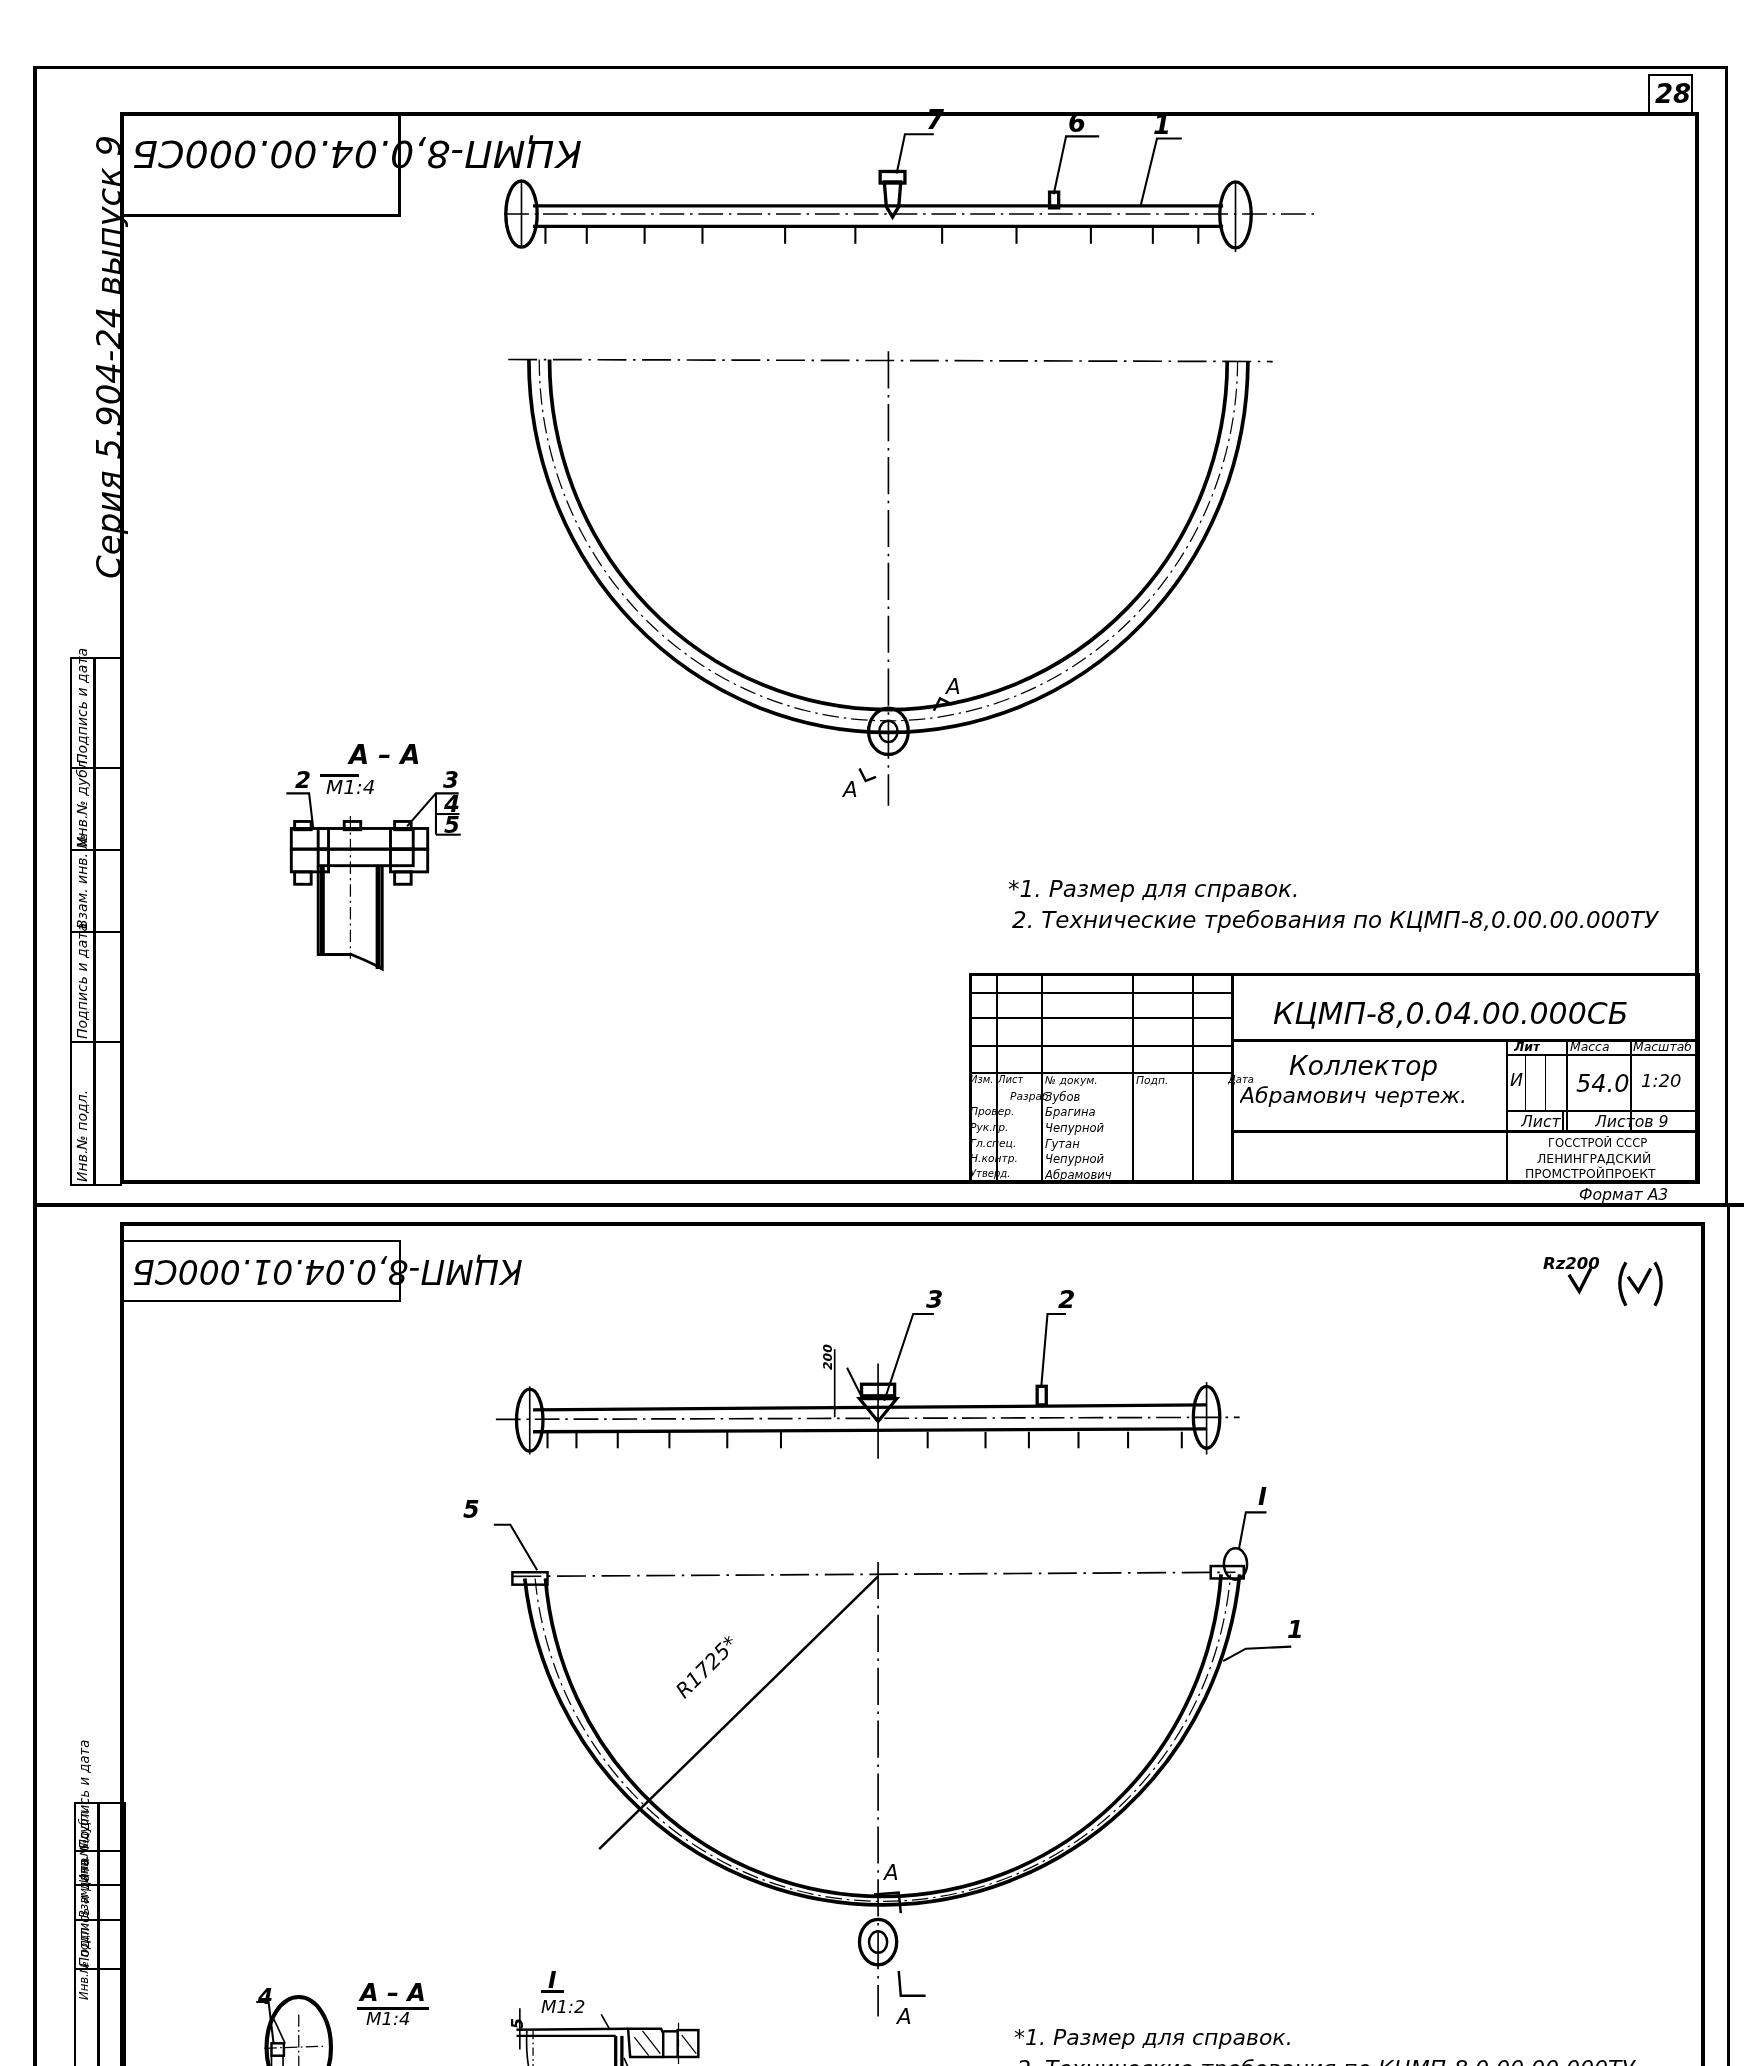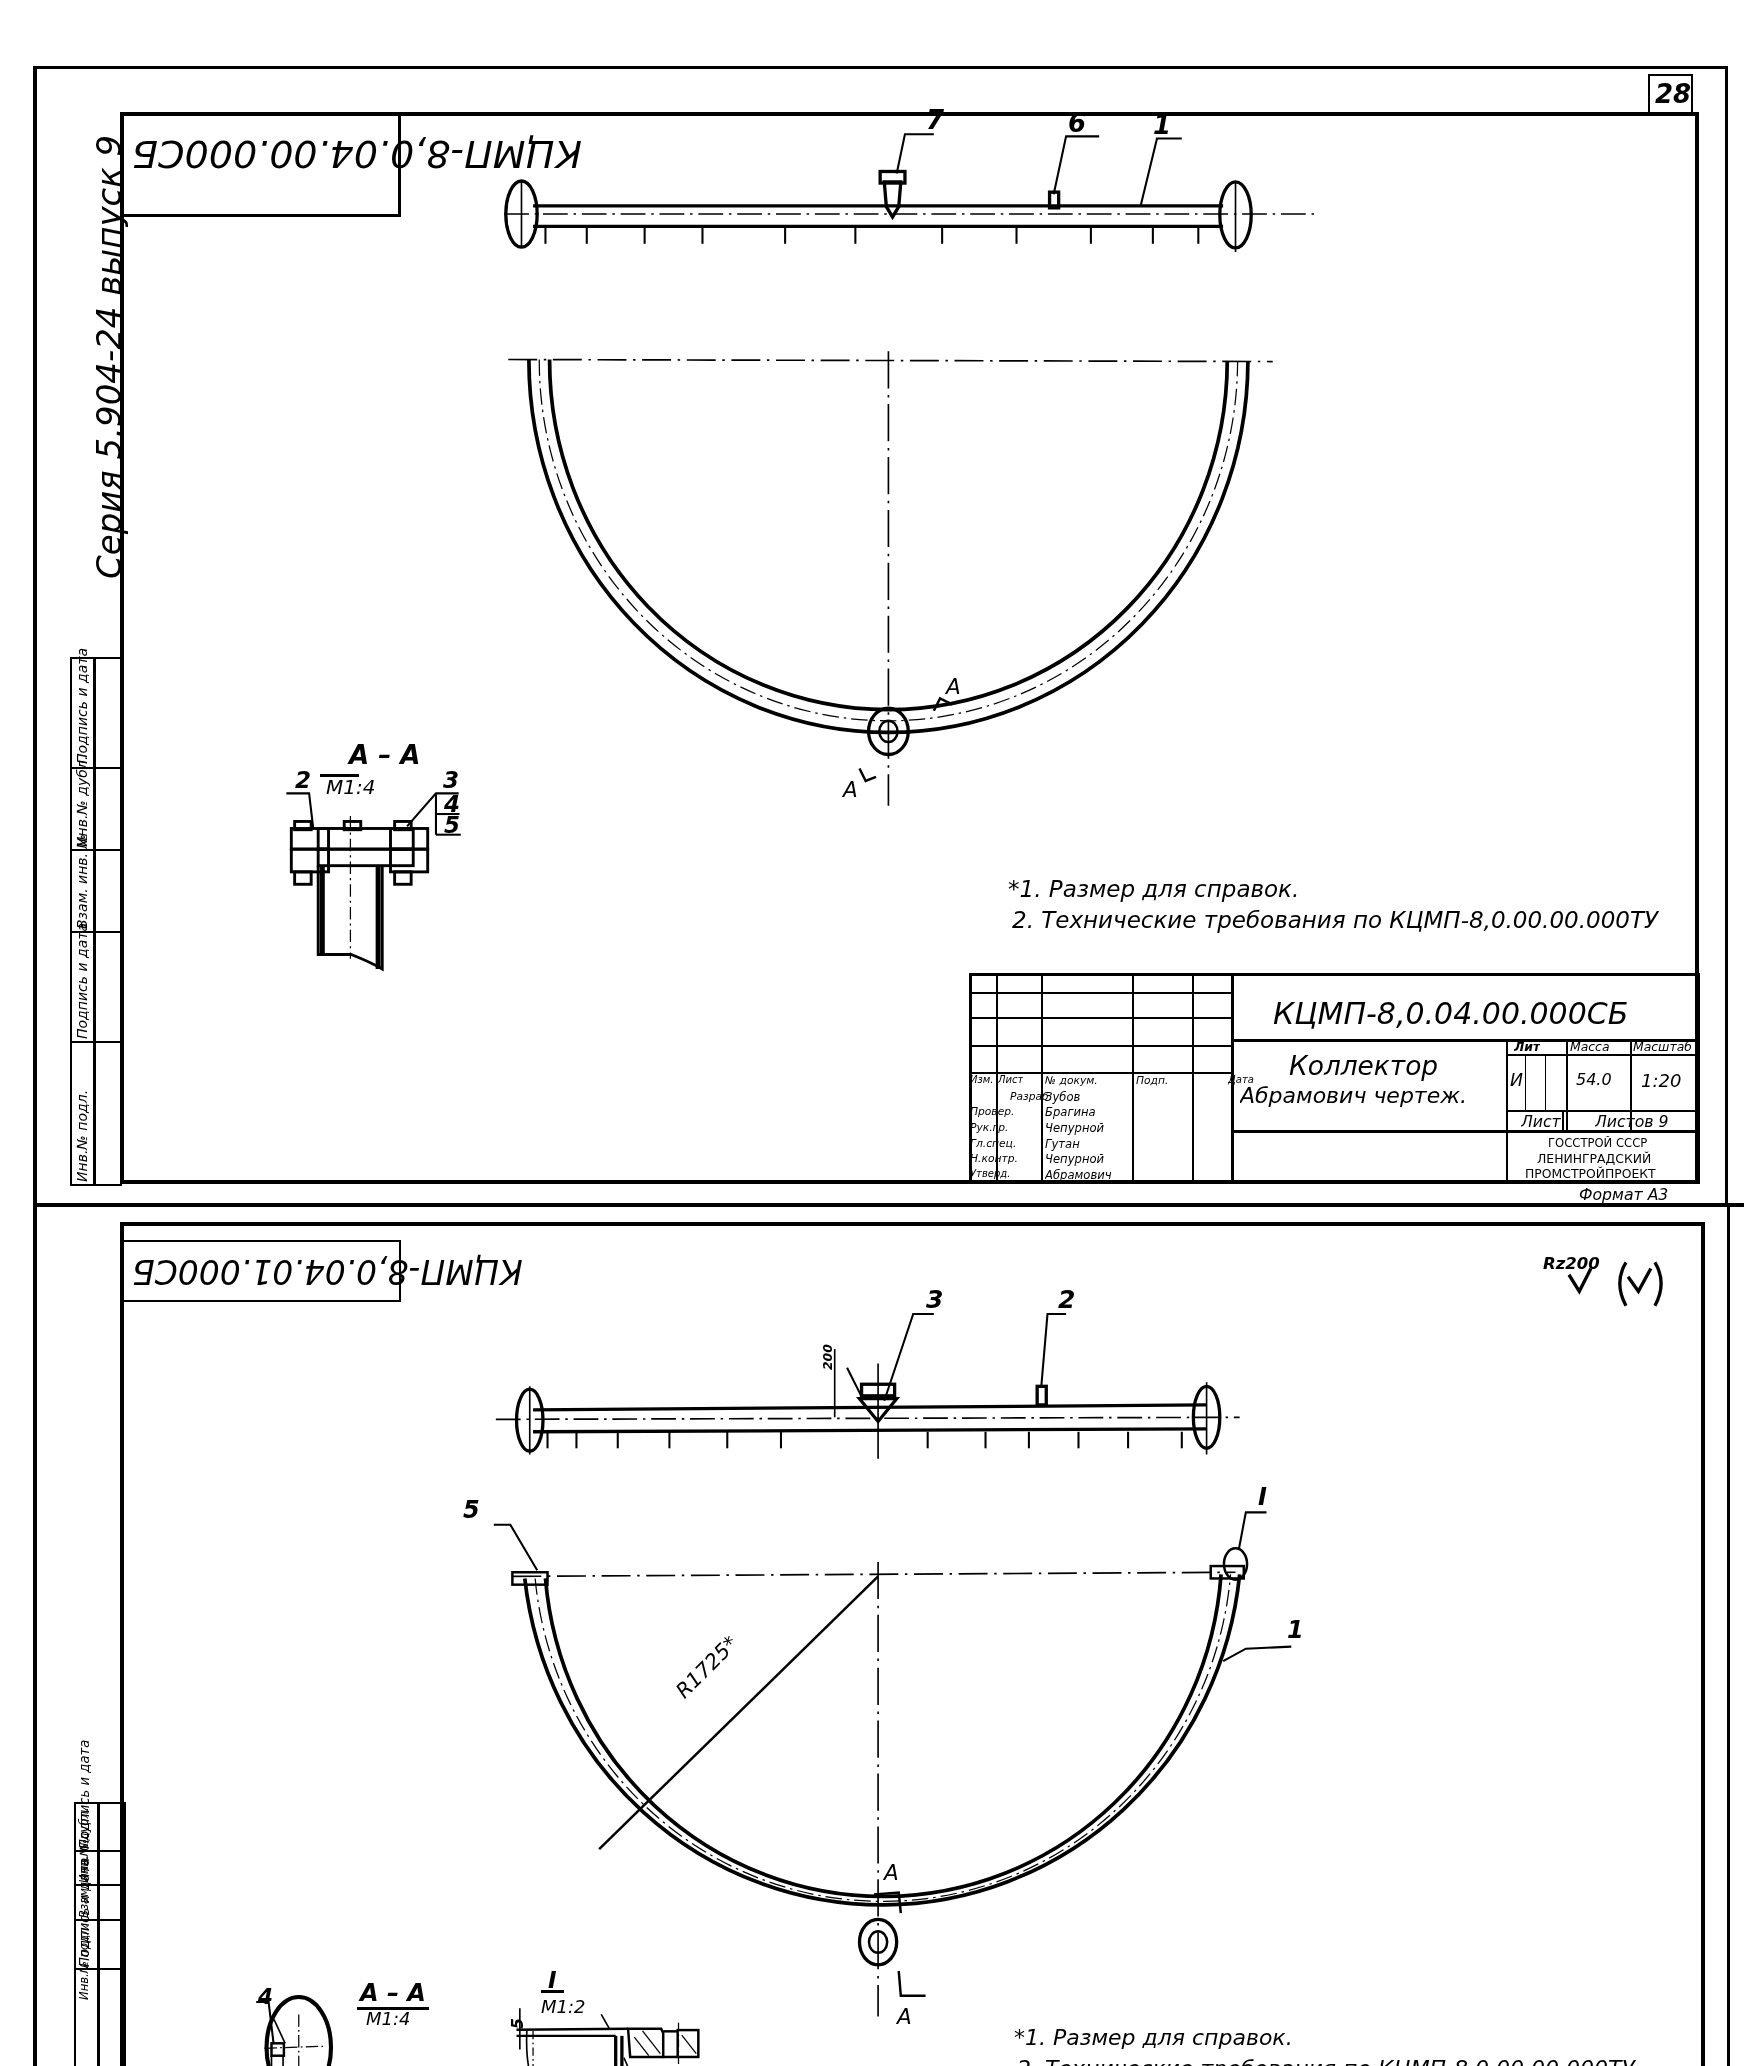--- a/index.html
+++ b/index.html
@@ -160,21 +160,21 @@
     <div class="line" style="left:1545px;top:1054px;width:1.2px;height:56px;"></div>
     <div class="line" style="left:1562px;top:1110px;width:1.7px;height:23px;"></div>
 
     <div class="tb-cell" style="left:1273px;top:996px;font-size:30px;">КЦМП-8,0.04.00.000СБ</div>
     <div class="tb-cell" style="left:1289px;top:1050px;font-size:26.4px;">Коллектор</div>
     <div class="tb-cell" style="left:1240px;top:1083px;font-size:22px;">Абрамович чертеж.</div>
     <div class="tb-cell" style="left:1514px;top:1039px;font-size:12.4px;font-weight:bold;">Лит</div>
     <div class="tb-cell" style="left:1570px;top:1039px;font-size:12.4px;">Масса</div>
     <div class="tb-cell" style="left:1633px;top:1039px;font-size:12.4px;">Масштаб</div>
     <div class="tb-cell" style="left:1510px;top:1070px;font-size:17.4px;">И</div>
-    <div class="tb-cell" style="left:1576px;top:1070px;font-size:16px;">54.0</div>
+    <div class="tb-cell" style="left:1576px;top:1070px;font-size:24px;">54.0</div>
     <div class="tb-cell" style="left:1641px;top:1070px;font-size:18px;">1:20</div>
     <div class="tb-cell" style="left:1521px;top:1112px;font-size:15.7px;">Лист</div>
     <div class="tb-cell" style="left:1595px;top:1112px;font-size:15.7px;">Листов 9</div>
     <div class="tb-cell" style="left:1548px;top:1136px;font-size:11.6px;font-style:normal;">ГОССТРОЙ СССР</div>
     <div class="tb-cell" style="left:1537px;top:1151px;font-size:12.4px;font-style:normal;">ЛЕНИНГРАДСКИЙ</div>
     <div class="tb-cell" style="left:1525px;top:1166px;font-size:12.4px;font-style:normal;">ПРОМСТРОЙПРОЕКТ</div>
     <div class="tb-cell" style="left:1579px;top:1185px;font-size:15.7px;">Формат А3</div>
 
     <div class="tb-cell" style="left:970px;top:1074px;font-size:10px;">Изм.</div>
     <div class="tb-cell" style="left:998px;top:1074px;font-size:10px;">Лист</div>

